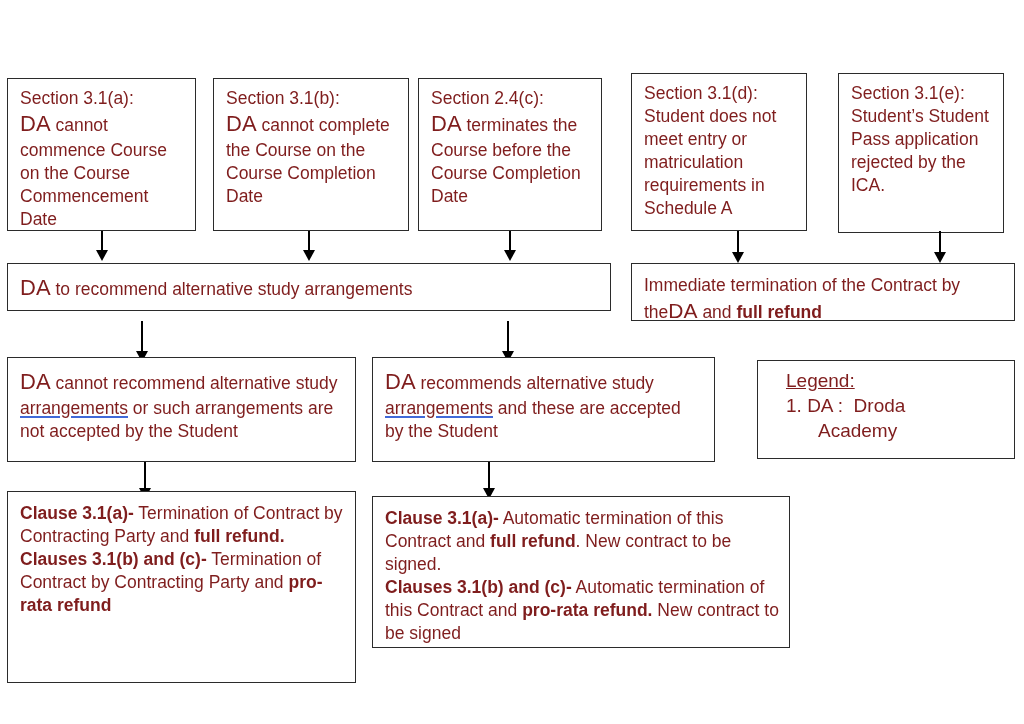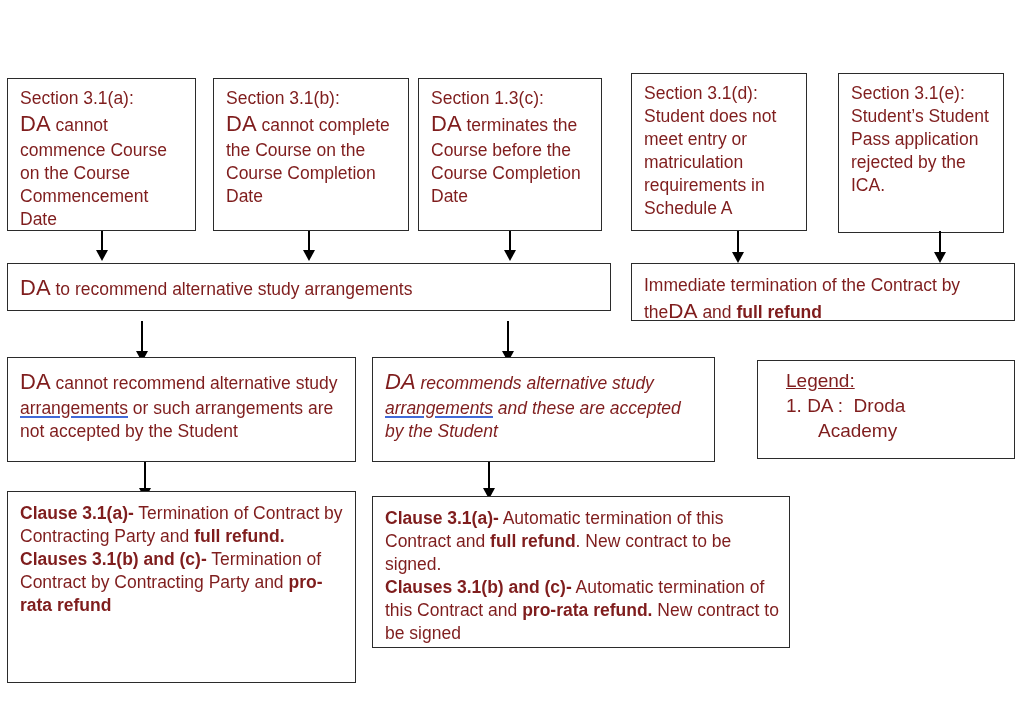--- a/index.html
+++ b/index.html
@@ -90,21 +90,21 @@
     <p>Section 3.1(a):</p>
     <p><span class="da">DA</span><span> cannot commence Course on the Course Commencement Date</span></p>
   </div>
 
   <div class="box" style="left:213px; top:78px; width:196px; height:153px;">
     <p>Section 3.1(b):</p>
     <p><span class="da">DA</span><span> cannot complete the Course on the Course Completion Date</span></p>
   </div>
 
   <div class="box" style="left:418px; top:78px; width:184px; height:153px;">
-    <p>Section 1.3(c):</p>
+    <p>Section 2.4(c):</p>
     <p><span class="da">DA</span><span> terminates the Course before the Course Completion Date</span></p>
   </div>
 
   <div class="box" style="left:631px; top:73px; width:176px; height:158px;">
     <p>Section 3.1(d):</p>
     <p>Student does not meet entry or matriculation requirements in Schedule A</p>
   </div>
 
   <div class="box" style="left:838px; top:73px; width:166px; height:160px;">
     <p>Section 3.1(e):</p>
@@ -146,21 +146,21 @@
   </div>
   <div class="arrow" style="left:507px; top:321px;">
     <div class="shaft" style="height:32px;"></div>
       <div class="head" style="top:30px;"></div>
   </div>
 
   <div class="box" style="left:7px; top:357px; width:349px; height:105px; padding-top:10px;">
     <p><span class="da">DA</span><span> cannot recommend alternative study </span><span class="misspell">arrangements</span><span> or such arrangements are not accepted by the Student</span></p>
   </div>
 
-  <div class="box" style="left:372px; top:357px; width:343px; height:105px; padding-top:10px;font-style:italic;">
+  <div class="box" style="left:372px; top:357px; width:343px; height:105px; padding-top:10px;">
     <p><span class="da">DA</span><span> recommends alternative study </span><span class="misspell">arrangements</span><span> and these are accepted by the Student</span></p>
   </div>
 
   <div class="box" style="left:757px; top:360px; width:258px; height:99px; padding:8px 10px 6px 28px;">
     <p class="legend-title">Legend:</p>
     <p class="legend-item"><span>1.</span> <span>DA :</span>  <span>Droda</span></p>
     <p class="legend-cont">Academy</p>
   </div>
 
   <div class="arrow" style="left:144px; top:462px;">

